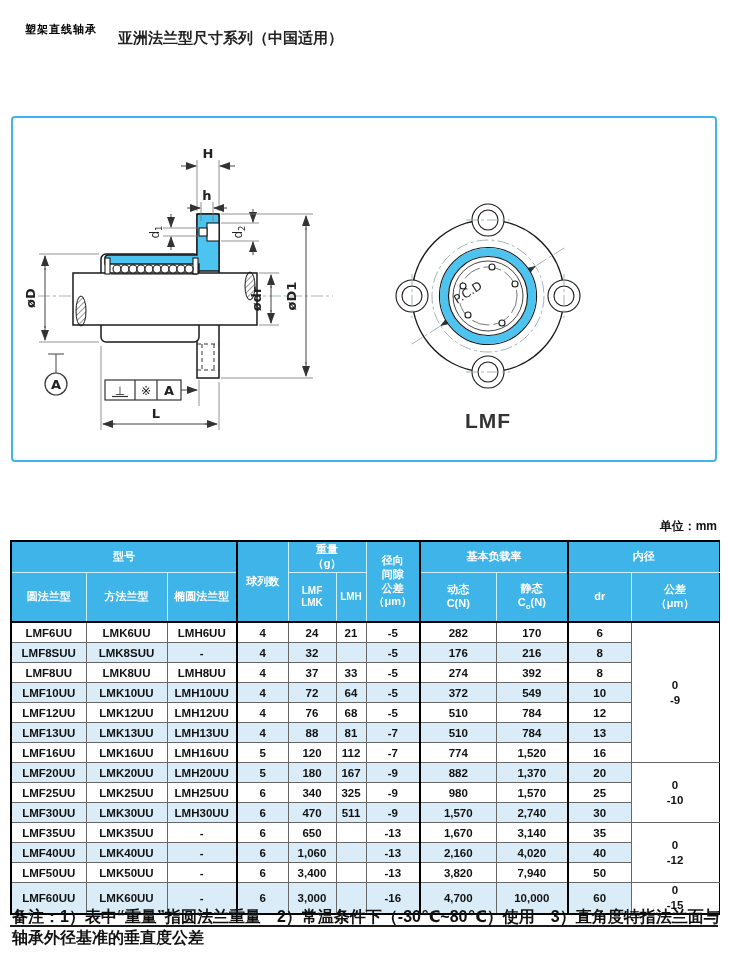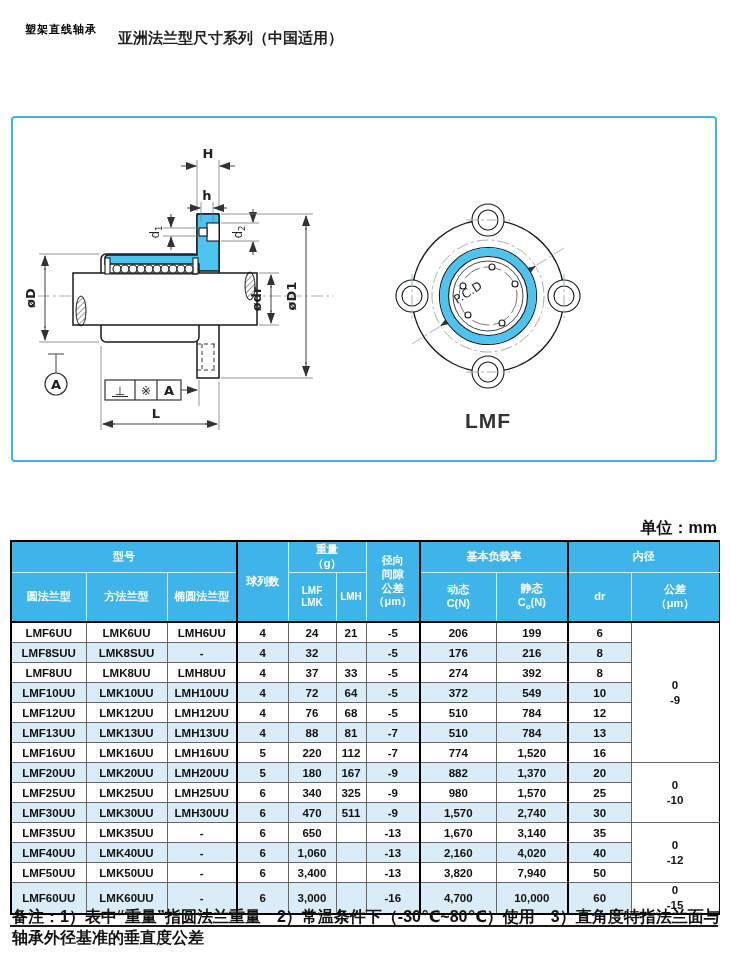--- a/index.html
+++ b/index.html
@@ -15,21 +15,21 @@
   .oln2{fill:#fff;stroke:#1a1a1a;stroke-width:1.1;}
   .hl{fill:#4DC3F0;stroke:#1a1a1a;stroke-width:1.4;}
   .cl{stroke:#9aaab4;stroke-width:0.9;stroke-dasharray:12 3 3 3;fill:none;}
   .diml{stroke:#444;stroke-width:1;fill:none;}
   .ext{stroke:#777;stroke-width:0.8;fill:none;}
   .dsh{stroke:#333;stroke-width:1;stroke-dasharray:4 3;fill:none;}
   .dim{font-family:"DejaVu Sans","Liberation Sans",sans-serif;font-size:12px;fill:#222;}
   .dimb{font-size:13px;font-weight:bold;}
   .big{font-size:21px;font-weight:bold;fill:#333;letter-spacing:1px;}
   
-  #unit-label{top:518px;right:13px;font-size:16px;font-weight:bold;}
+  #unit-label{top:518px;right:13px;font-size:12px;font-weight:bold;}
   
   #table-wrap{left:10px;top:540px;width:712px;}
   table{border-collapse:collapse;table-layout:fixed;width:708px;}
   th,td{padding:0;text-align:center;vertical-align:middle;white-space:pre-line;overflow:hidden;}
   thead th{background:#3FB4E8;color:#fff;font-size:11px;font-weight:bold;line-height:1.25;border:1px solid #cdeefb;}
   thead tr.r1 th{height:30px;border-top:2px solid #000;}
   thead tr.r2 th{height:48px;}
   thead tr.r2 th, thead th[rowspan]{border-bottom:2px solid #000;}
   th.sm{font-size:10px;}
   tbody td{font-size:11.5px;font-weight:bold;color:#111;height:19px;border:1px solid #666;background:#fff;}
@@ -253,22 +253,22 @@
     </thead>
     <tbody>
         <tr>
           <td class="c0 hv">LMF6UU</td>
           <td class="c1">LMK6UU</td>
           <td class="c2">LMH6UU</td>
           <td class="c3 hv">4</td>
           <td class="c4">24</td>
           <td class="c5">21</td>
           <td class="c6">-5</td>
-          <td class="c7 hv">206</td>
-          <td class="c8">199</td>
+          <td class="c7 hv">282</td>
+          <td class="c8">170</td>
           <td class="c9 hv">6</td>
           <td class="tol rt" rowspan="7">0
 -9</td>
         </tr>
         <tr class="alt">
           <td class="c0 hv">LMF8SUU</td>
           <td class="c1">LMK8SUU</td>
           <td class="c2">-</td>
           <td class="c3 hv">4</td>
           <td class="c4">32</td>
@@ -324,21 +324,21 @@
           <td class="c6">-7</td>
           <td class="c7 hv">510</td>
           <td class="c8">784</td>
           <td class="c9 hv">13</td>
         </tr>
         <tr>
           <td class="c0 hv">LMF16UU</td>
           <td class="c1">LMK16UU</td>
           <td class="c2">LMH16UU</td>
           <td class="c3 hv">5</td>
-          <td class="c4">220</td>
+          <td class="c4">120</td>
           <td class="c5">112</td>
           <td class="c6">-7</td>
           <td class="c7 hv">774</td>
           <td class="c8">1,520</td>
           <td class="c9 hv">16</td>
         </tr>
         <tr class="alt">
           <td class="c0 hv">LMF20UU</td>
           <td class="c1">LMK20UU</td>
           <td class="c2">LMH20UU</td>

